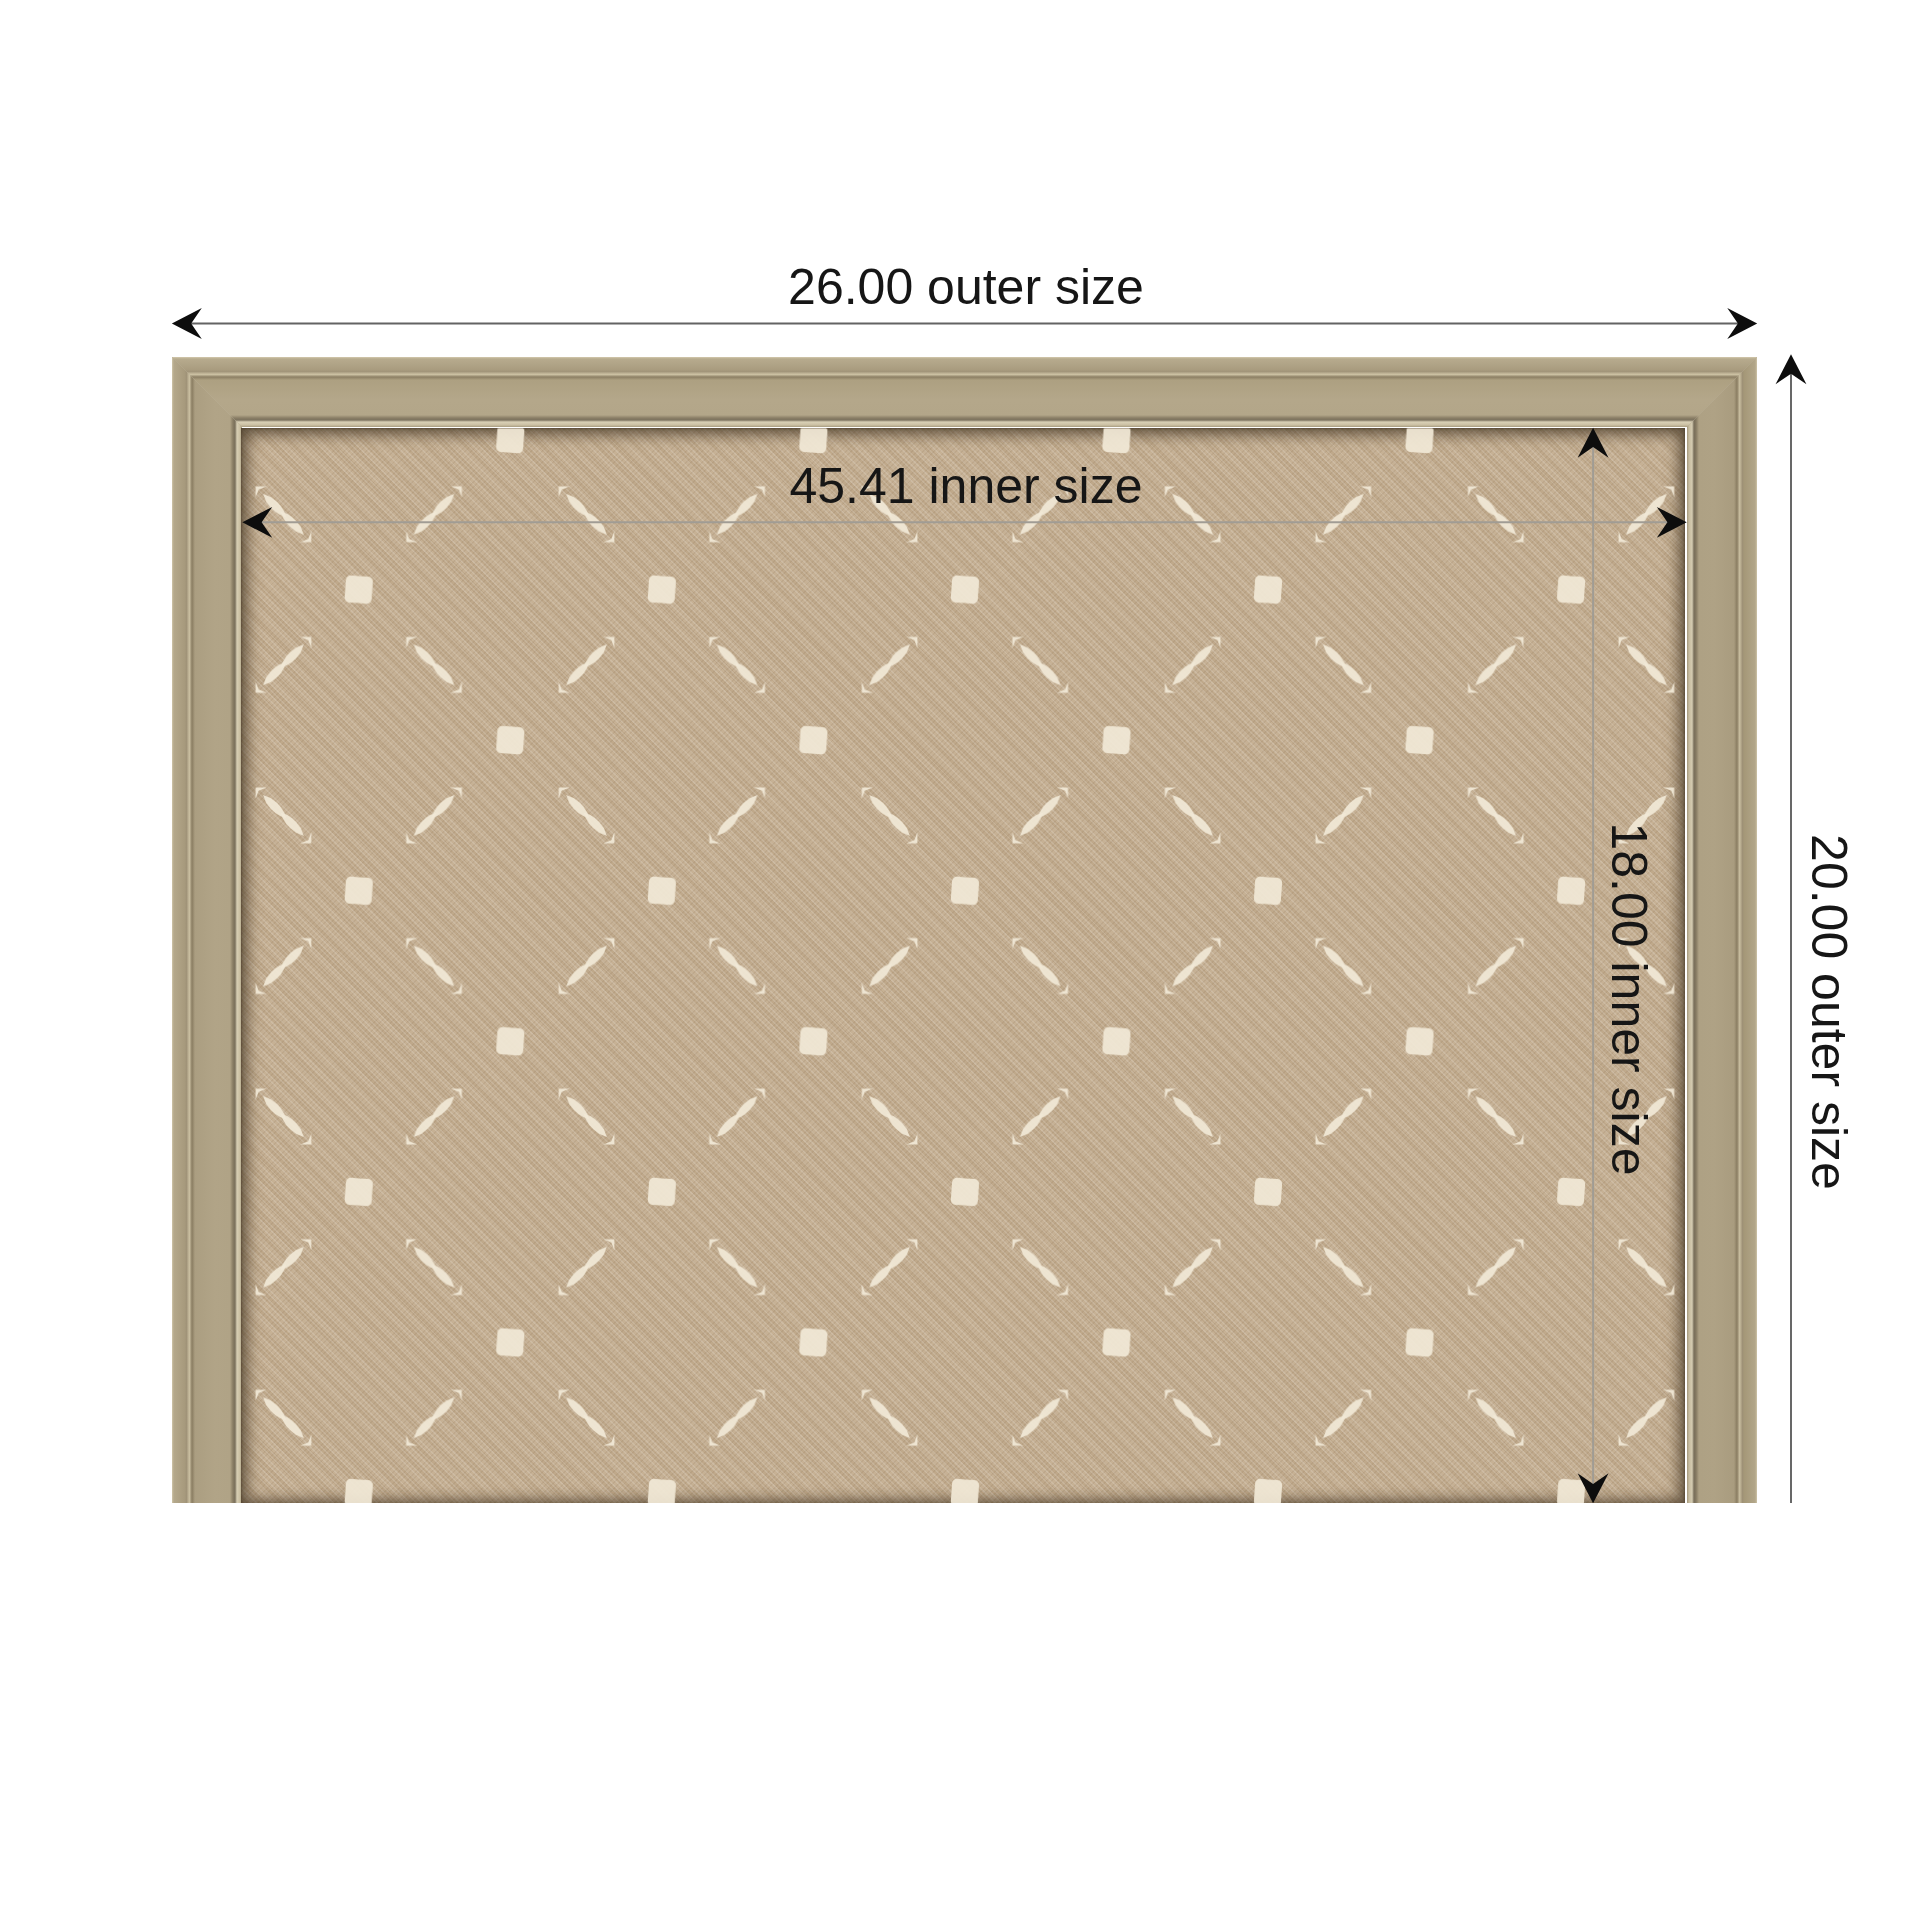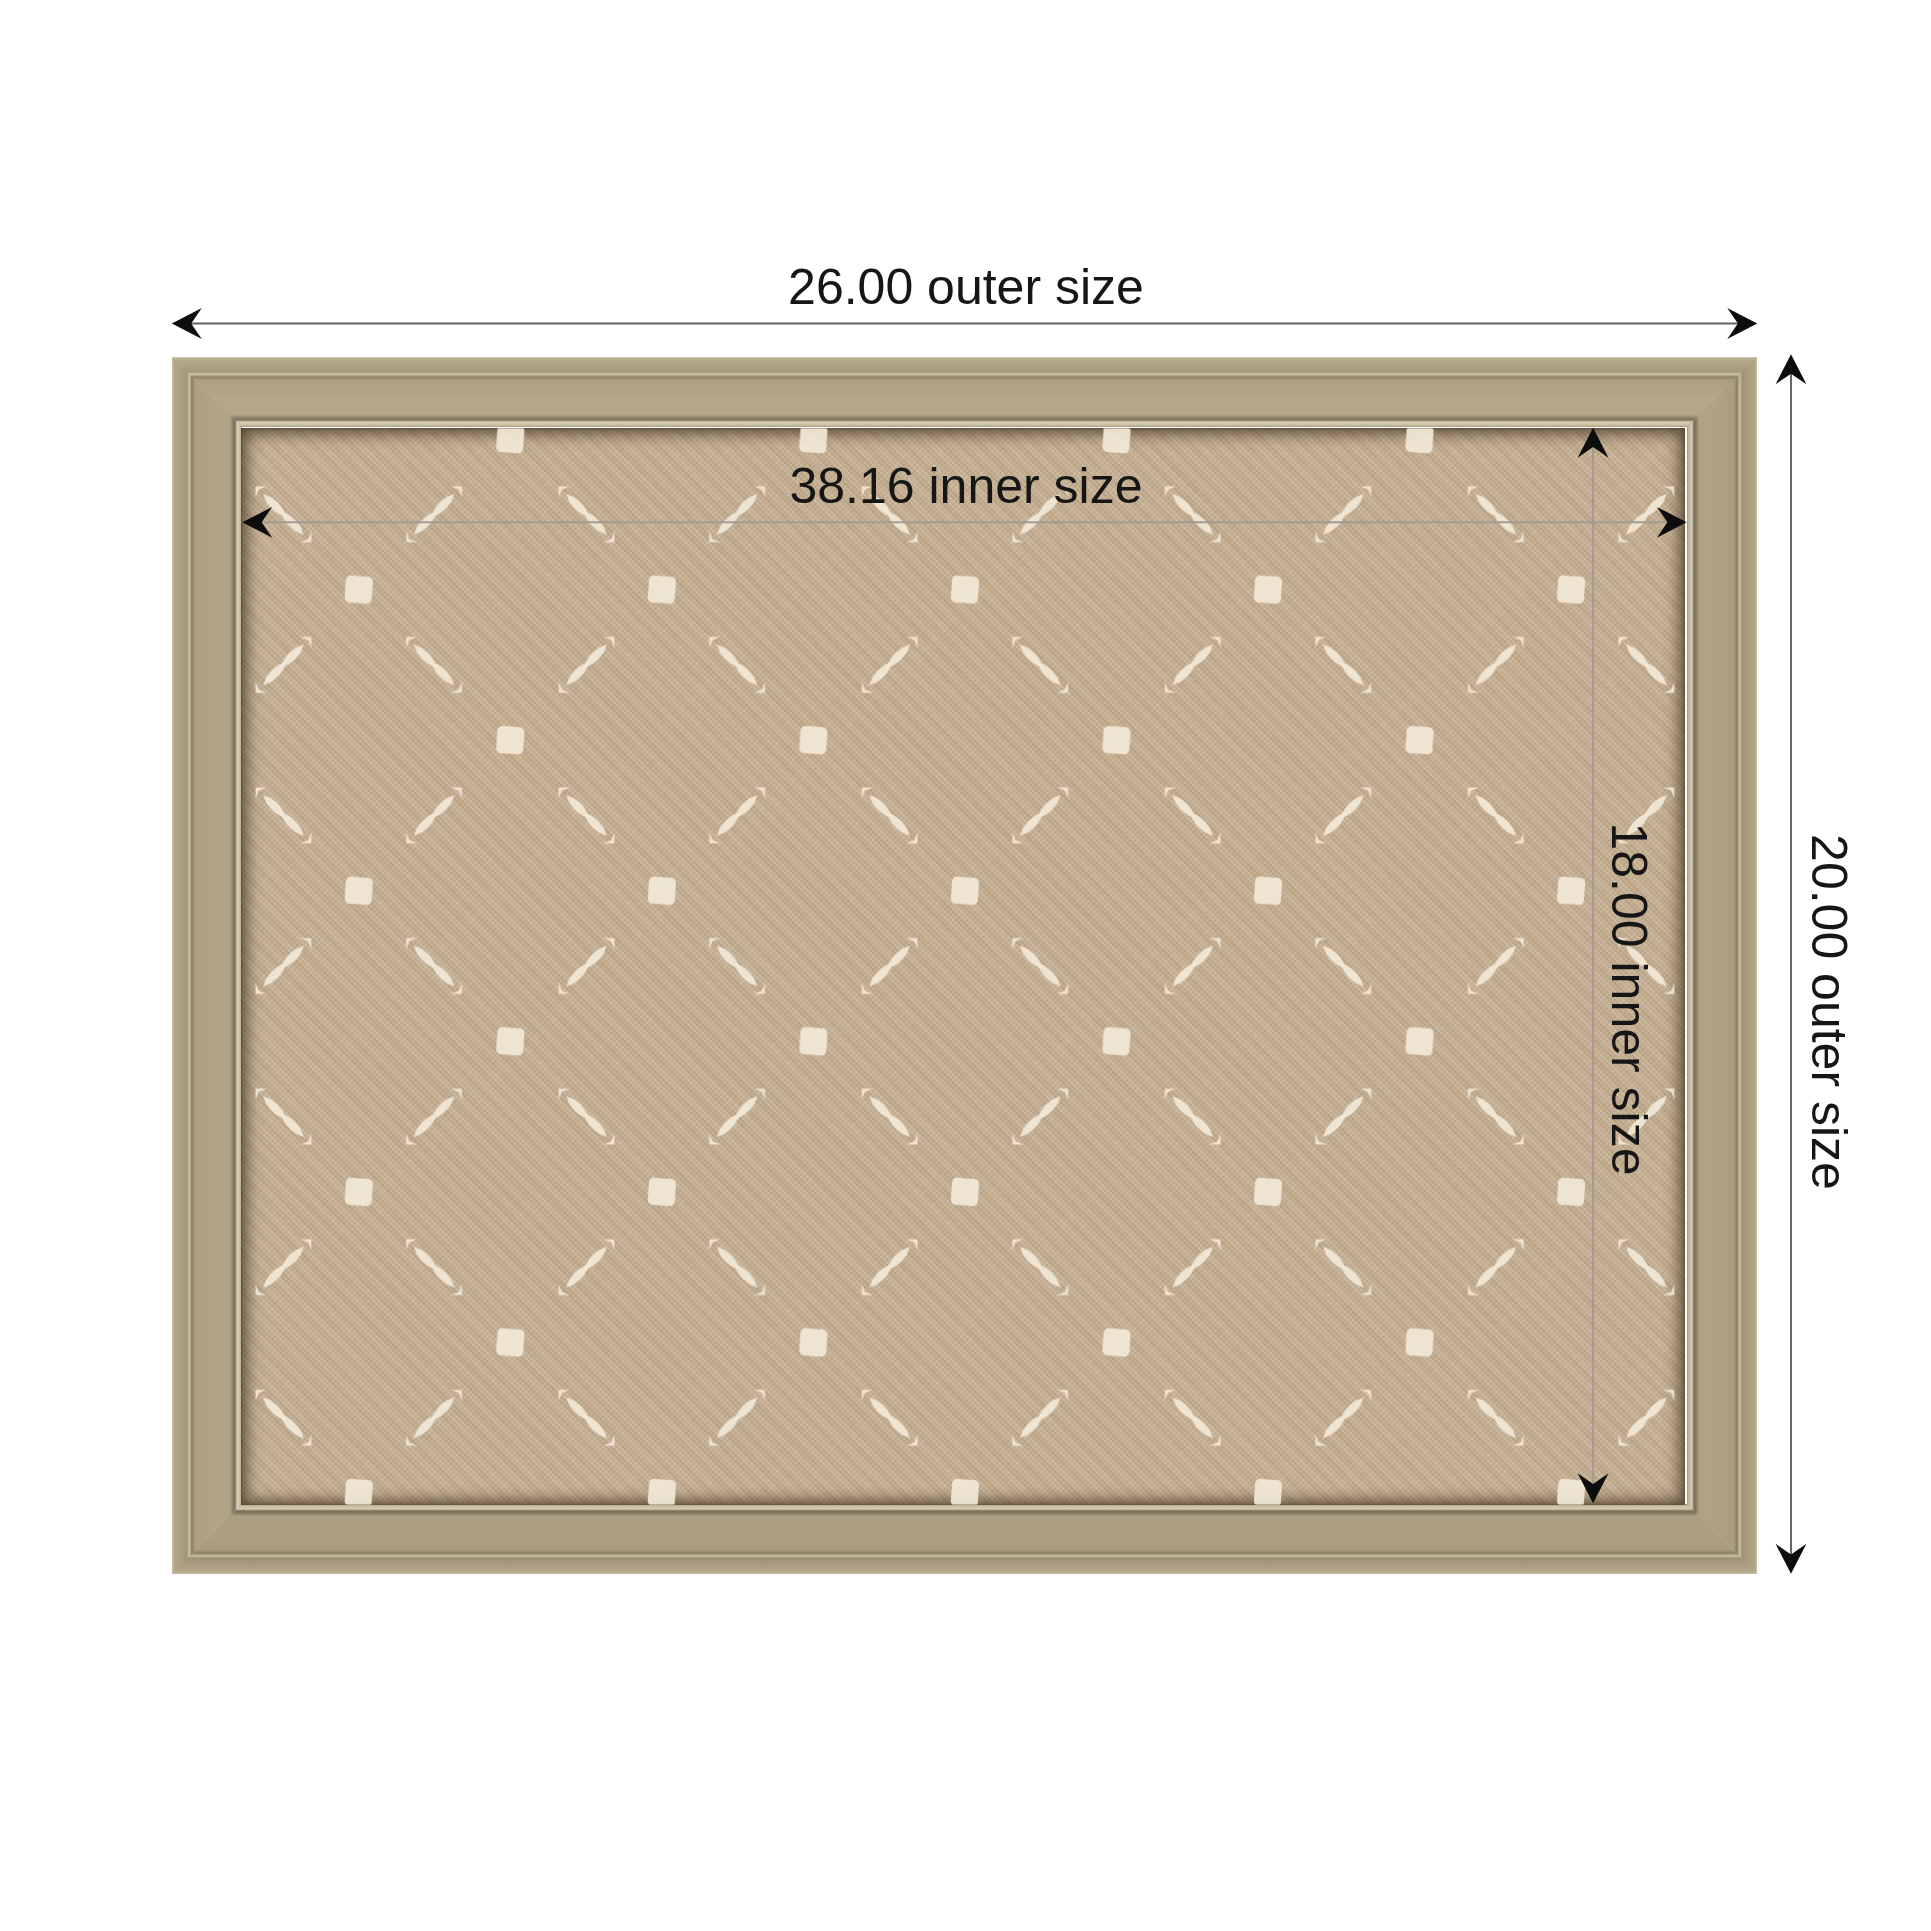--- a/index.html
+++ b/index.html
@@ -1,17 +1,17 @@
 <!DOCTYPE html>
 <html><head>
 <meta charset="utf-8">
 <style>
   html,body{margin:0;padding:0;background:#ffffff;}
   .canvas{
-    position:relative;width:1931px;height:1931px;background:#ffffff;overflow:hidden;
+    position:relative;width:1931px;height:1503px;background:#ffffff;overflow:hidden;
     font-family:"Liberation Sans","DejaVu Sans",sans-serif;
   }
   
   .frame{position:absolute;left:172px;top:357px;width:1585px;height:1217px;}
   .fside{position:absolute;}
   .f-grain-h{background-image:
       repeating-linear-gradient(90deg, rgba(70,55,30,.055) 0 1.9px, rgba(0,0,0,0) 1.9px 6.8px,
         rgba(255,255,255,.06) 6.8px 8.7px, rgba(0,0,0,0) 8.7px 15.4px);}
   .f-grain-v{background-image:
       repeating-linear-gradient(0deg, rgba(70,55,30,.055) 0 1.9px, rgba(0,0,0,0) 1.9px 6.8px,
@@ -140,18 +140,18 @@
       <line x1="1650" y1="449" x2="1650" y2="1551" stroke="#a09c94" stroke-width="2"></line>
       <polygon points="1650,443 1634,474 1650,463 1666,474" fill="#0d0d0d"></polygon>
       <polygon points="1650,1557 1634,1526 1650,1537 1666,1526" fill="#0d0d0d"></polygon>
     </g>
   </svg>
 
   <div class="dim-label hcenter" style="left:966px;top:259px;">26.00 outer size</div>
 
   <div class="dim-label rot90" style="left:1828px;top:1012px;">20.00 outer size</div>
 
-  <div class="dim-label hcenter" style="left:966px;top:458px;">38.16 inner size</div>
+  <div class="dim-label hcenter" style="left:966px;top:458px;">45.41 inner size</div>
 
   <div class="dim-label rot90" style="left:1628px;top:999px;">18.00 inner size</div>
 
 </div>
 
 
 </body></html>

